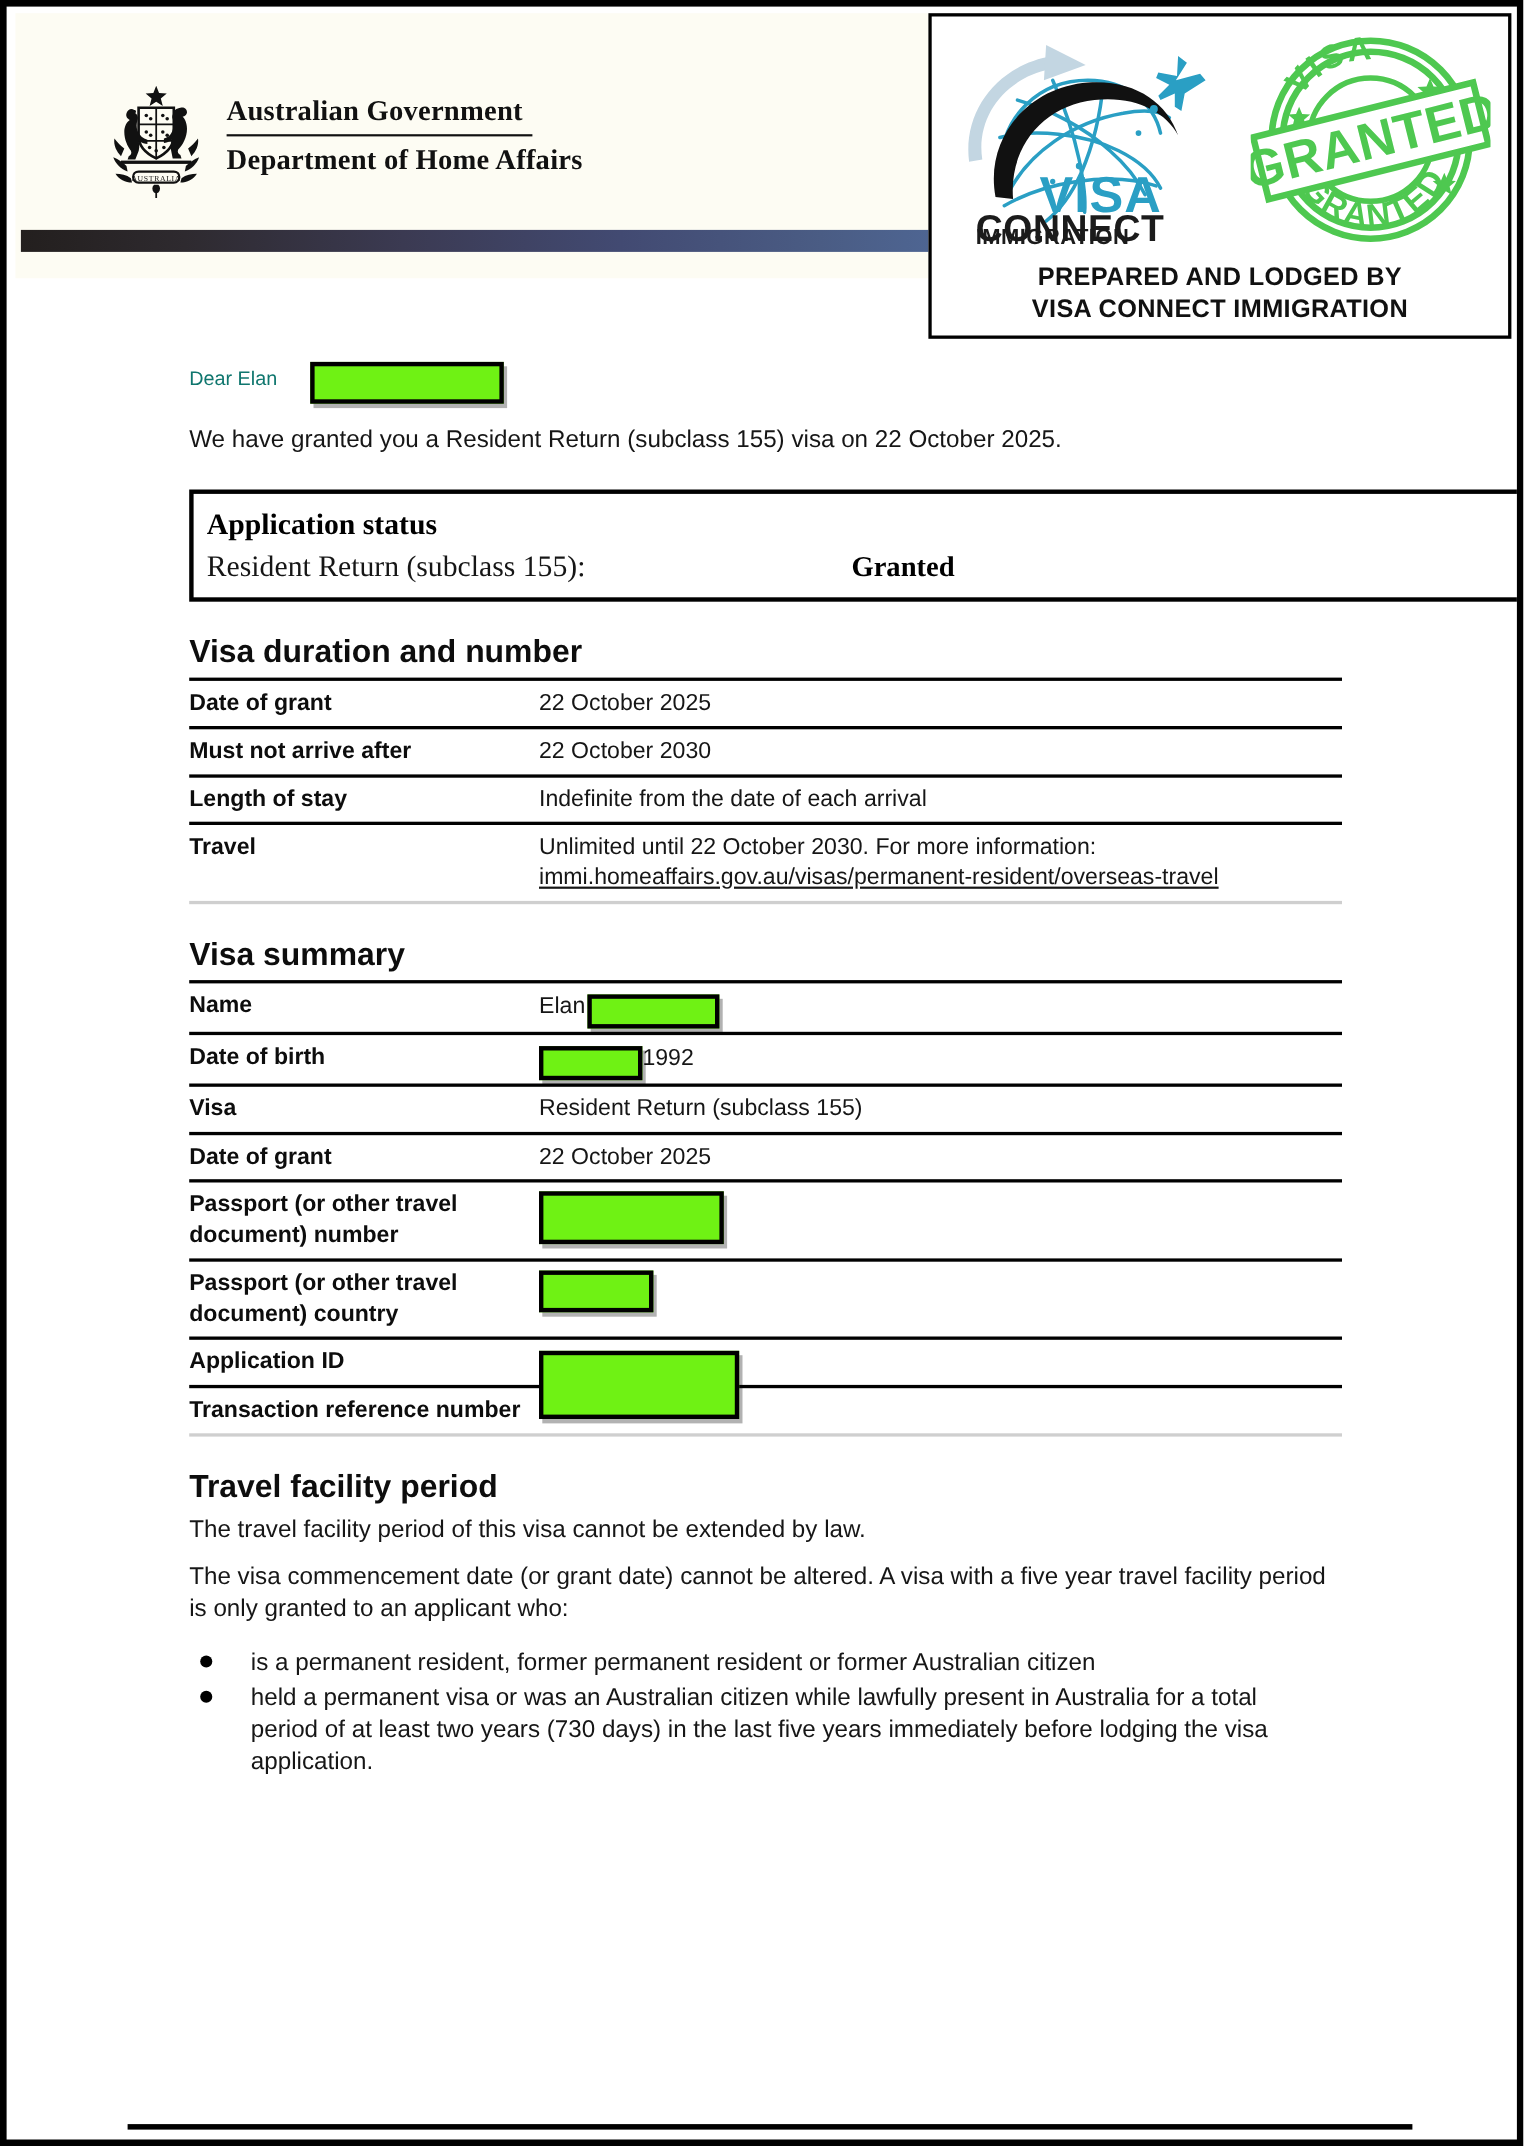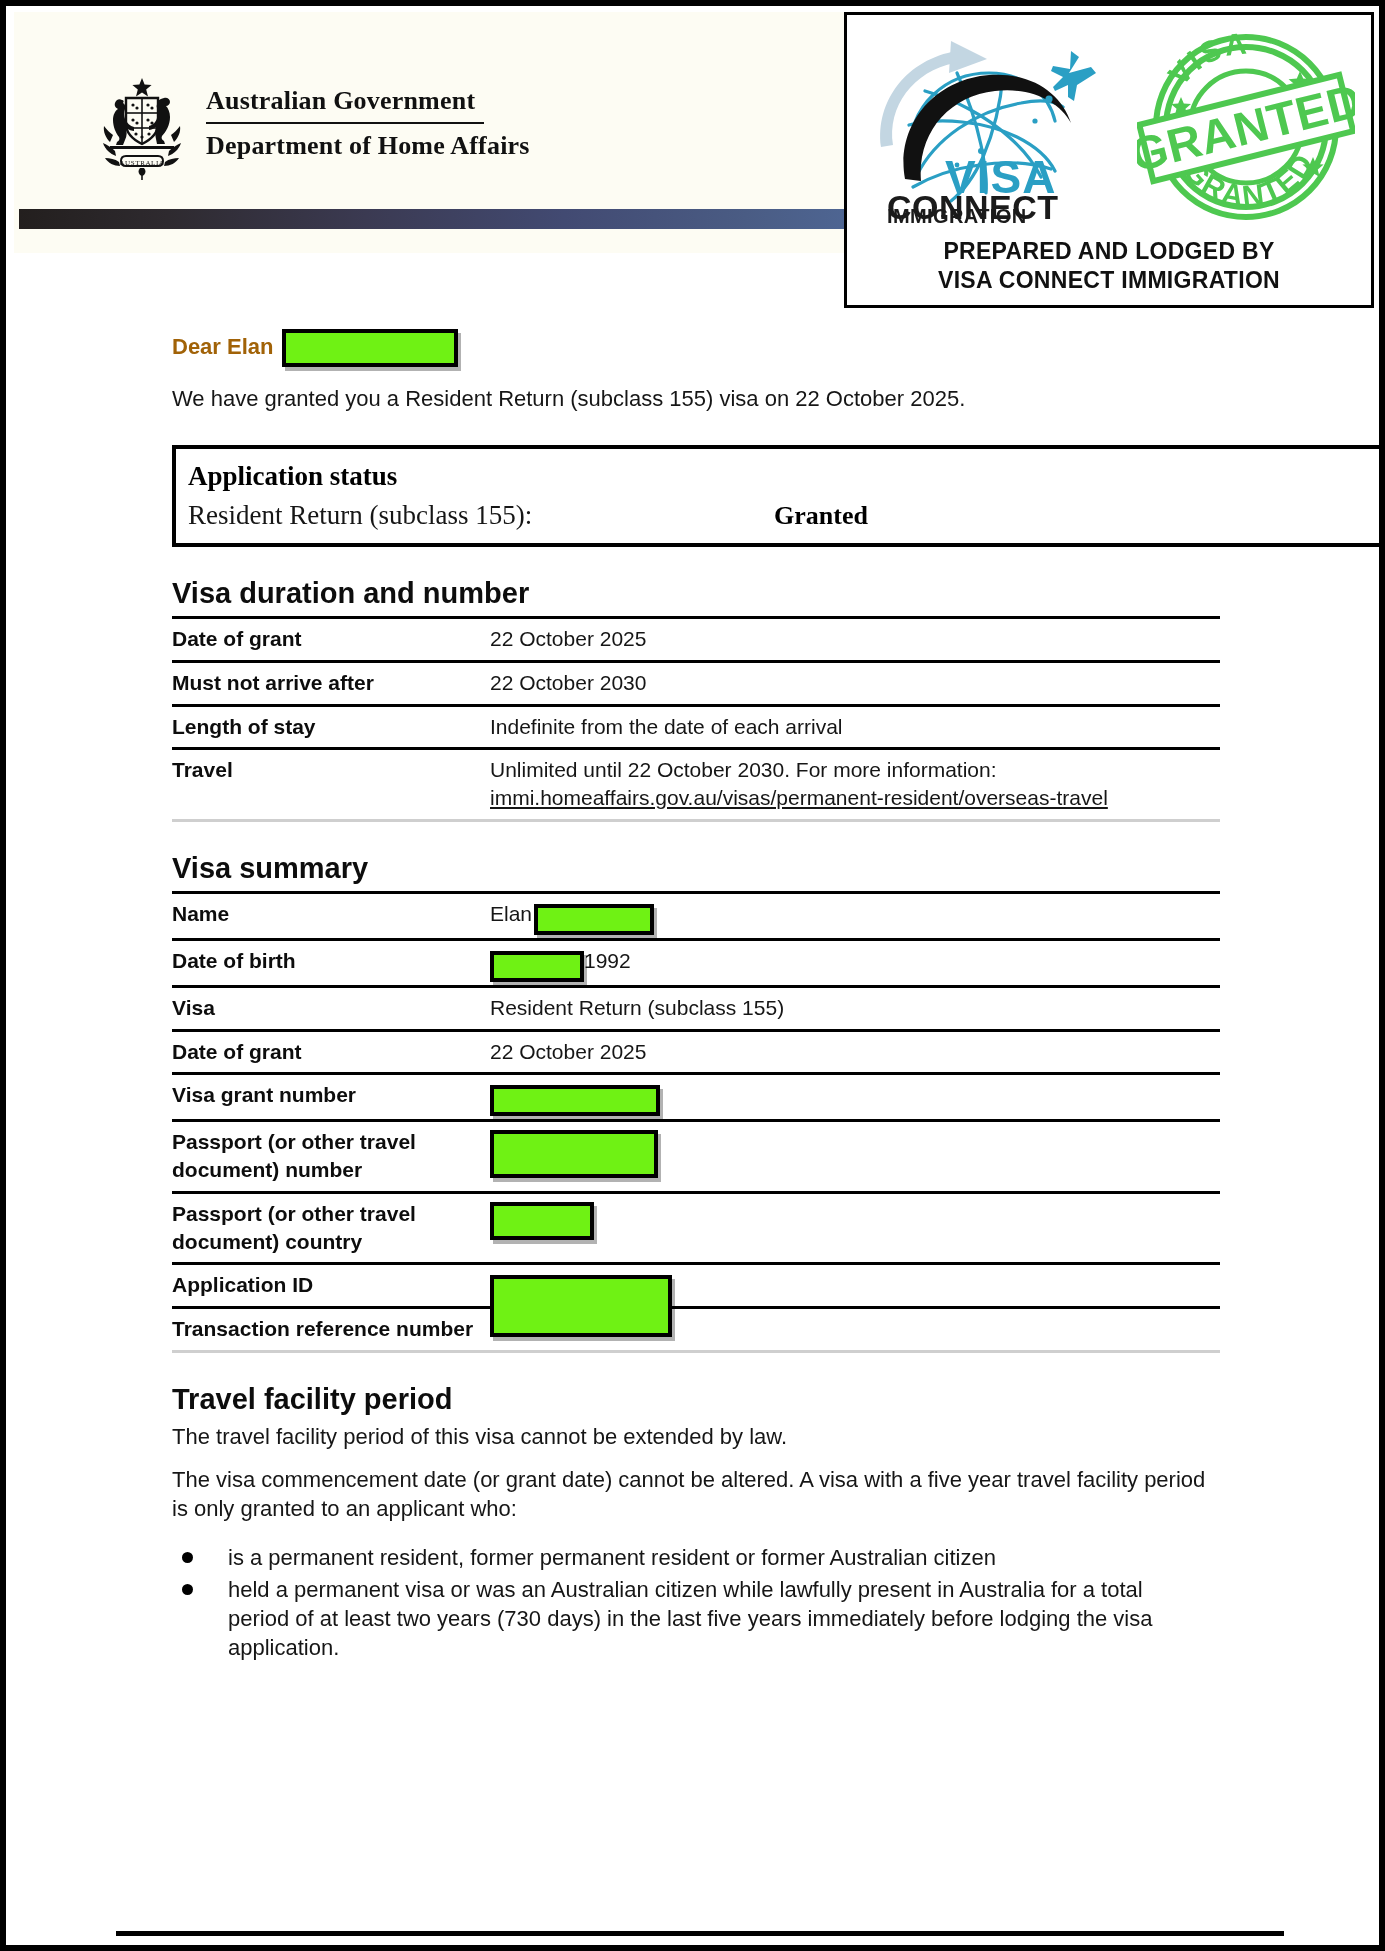--- a/index.html
+++ b/index.html
@@ -118,23 +118,22 @@
   .body-wrap {
     position: absolute;
     left: 166px;
     top: 320px;
     width: 1052px;
   }
 
   .greet-row {
     position: relative;
     height: 44px;
-    font-size: 22px;
-    color: #a16207;
-    font-weight: bold;
+    font-size: 18px;
+    color: #0f766e;
   }
   .greet-text {
     position: absolute;
     left: 0;
     top: 8px;
     white-space: nowrap;
   }
   .redact {
     display: inline-block;
     background: #6ff214;
@@ -486,26 +485,20 @@
         </tr>
         <tr>
           <td class="k">Visa</td>
           <td class="v">Resident Return (subclass 155)</td>
         </tr>
         <tr>
           <td class="k">Date of grant</td>
           <td class="v">22 October 2025</td>
         </tr>
         <tr>
-          <td class="k">Visa grant number</td>
-          <td class="v">
-            <span class="redact r-grant"></span>
-          </td>
-        </tr>
-        <tr>
           <td class="k">Passport (or other travel document) number</td>
           <td class="v">
             <span class="redact r-passno"></span>
           </td>
         </tr>
         <tr>
           <td class="k">Passport (or other travel document) country</td>
           <td class="v">
             <span class="redact r-passctry"></span>
           </td>

